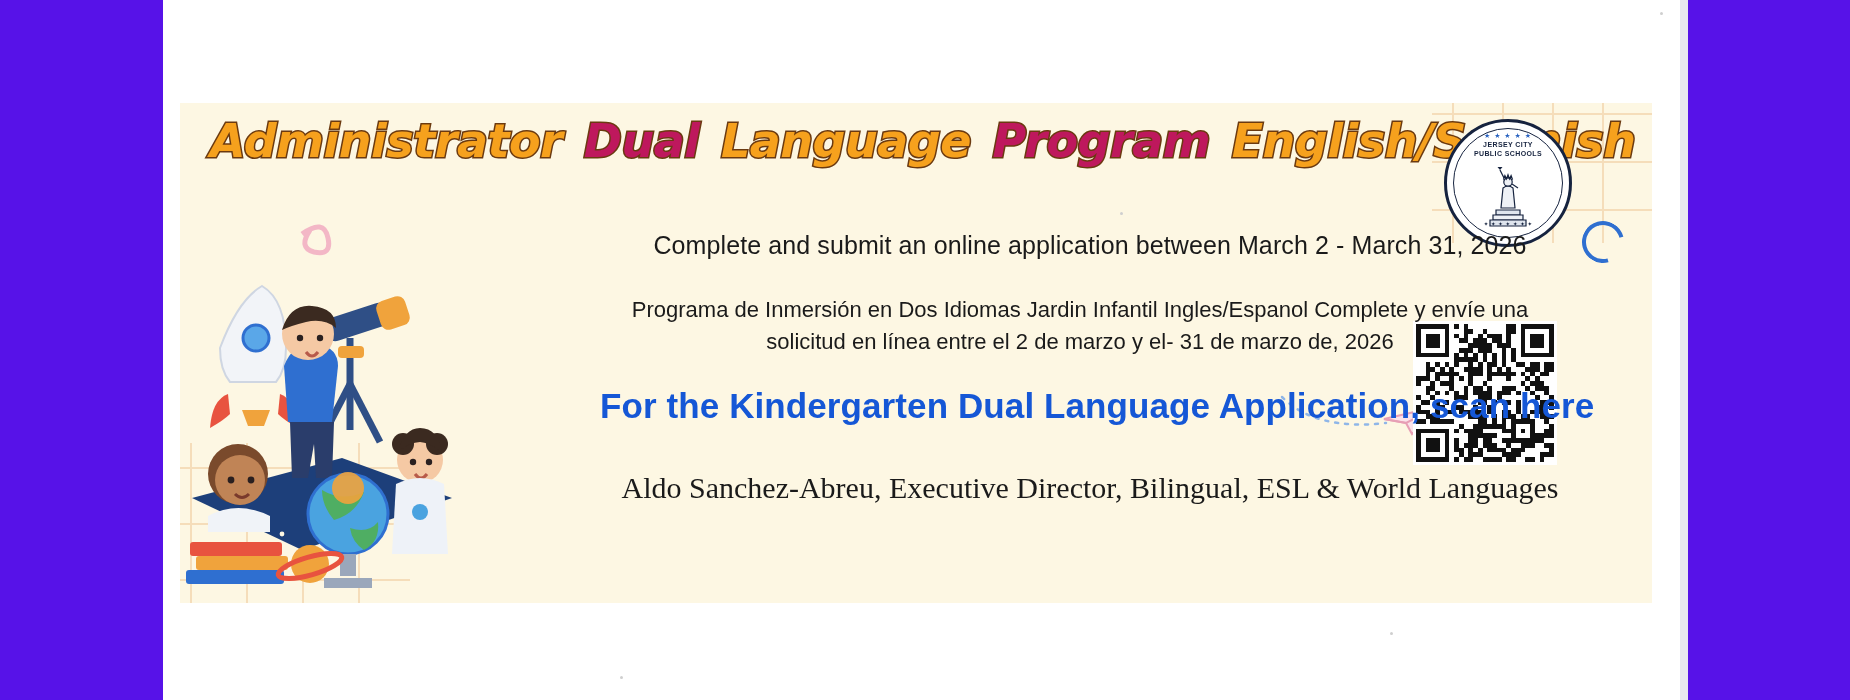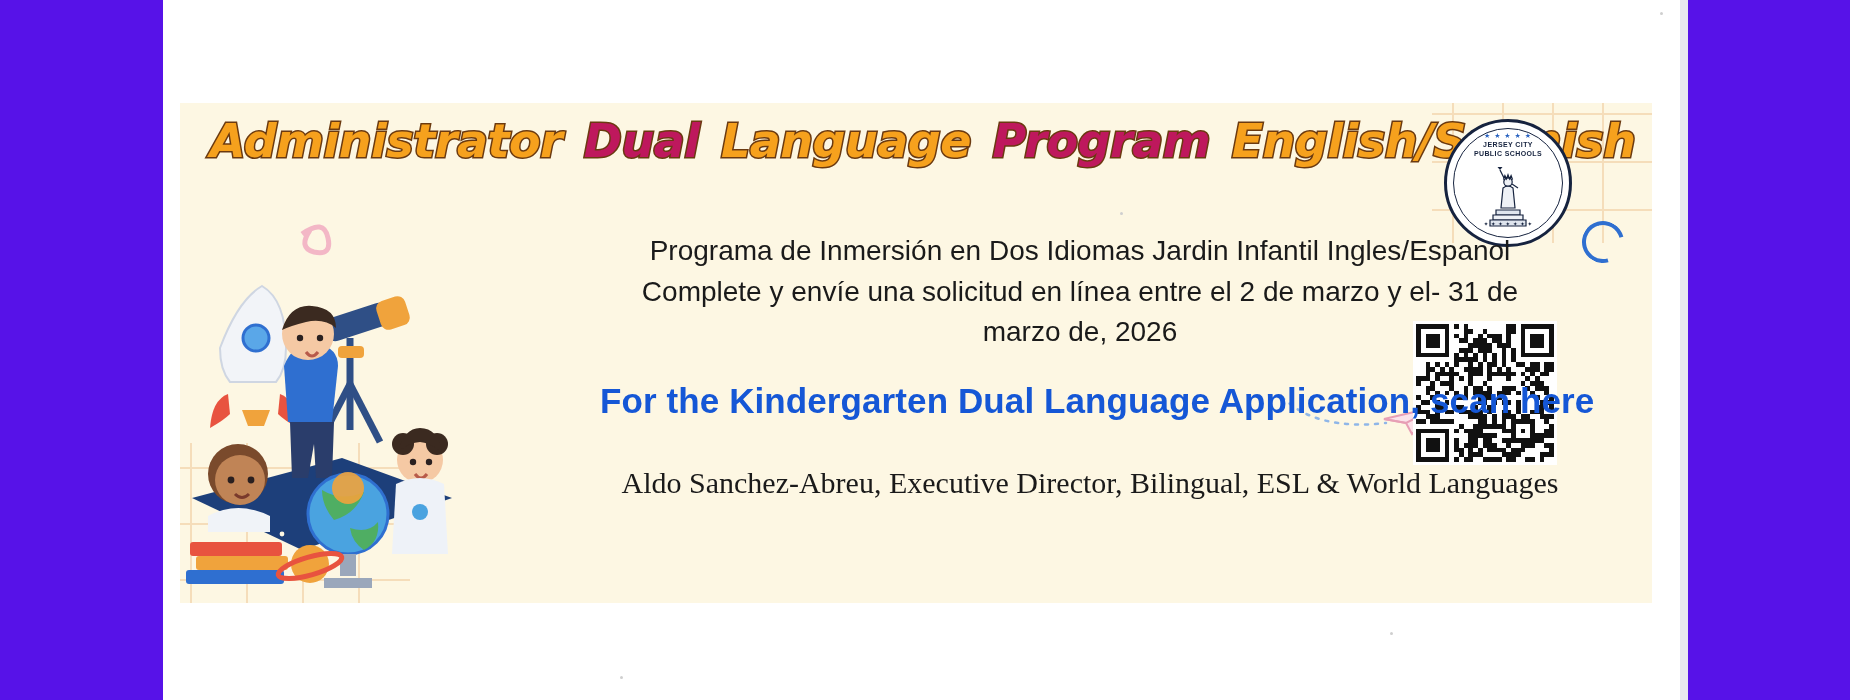--- a/index.html
+++ b/index.html
@@ -88,21 +88,21 @@
     text-align: center;
   }
   .line-en {
     font-size: 25px;
     color: #1a1a1a;
     letter-spacing: .1px;
     margin-bottom: 34px;
     white-space: nowrap;
   }
   .line-es {
-    font-size: 28px;
+    font-size: 22px;
     color: #1a1a1a;
     line-height: 1.45;
     margin-bottom: 28px;
     max-width: 960px;
   }
   .line-cta {
     font-size: 35px;
     font-weight: bold;
     color: #1557d6;
     letter-spacing: .1px;
@@ -1230,20 +1230,21 @@
           <i class="b"></i>
           <i class="b"></i>
           <i class=""></i>
           <i class="b"></i>
           <i class=""></i>
           <i class=""></i>
         </div>
     </div>
 
     <div class="body-col">
+      <div class="line-en">Complete and submit an online application between March 2 - March 31, 2026</div>
       <div class="line-es">Programa de Inmersión en Dos Idiomas Jardin Infantil Ingles/Espanol Complete y envíe una solicitud en línea entre el  2 de marzo y el- 31 de marzo de, 2026</div>
       <div class="line-cta">For the Kindergarten Dual Language Application, scan here</div>
       <div class="sig">
         <div class="sig2">Aldo Sanchez-Abreu, Executive Director, Bilingual, ESL &amp; World Languages</div>
       </div>
     </div>
 
   </div>
 
   <div class="speck" style="left:1660px; top:12px; width:3px; height:3px;"></div>

